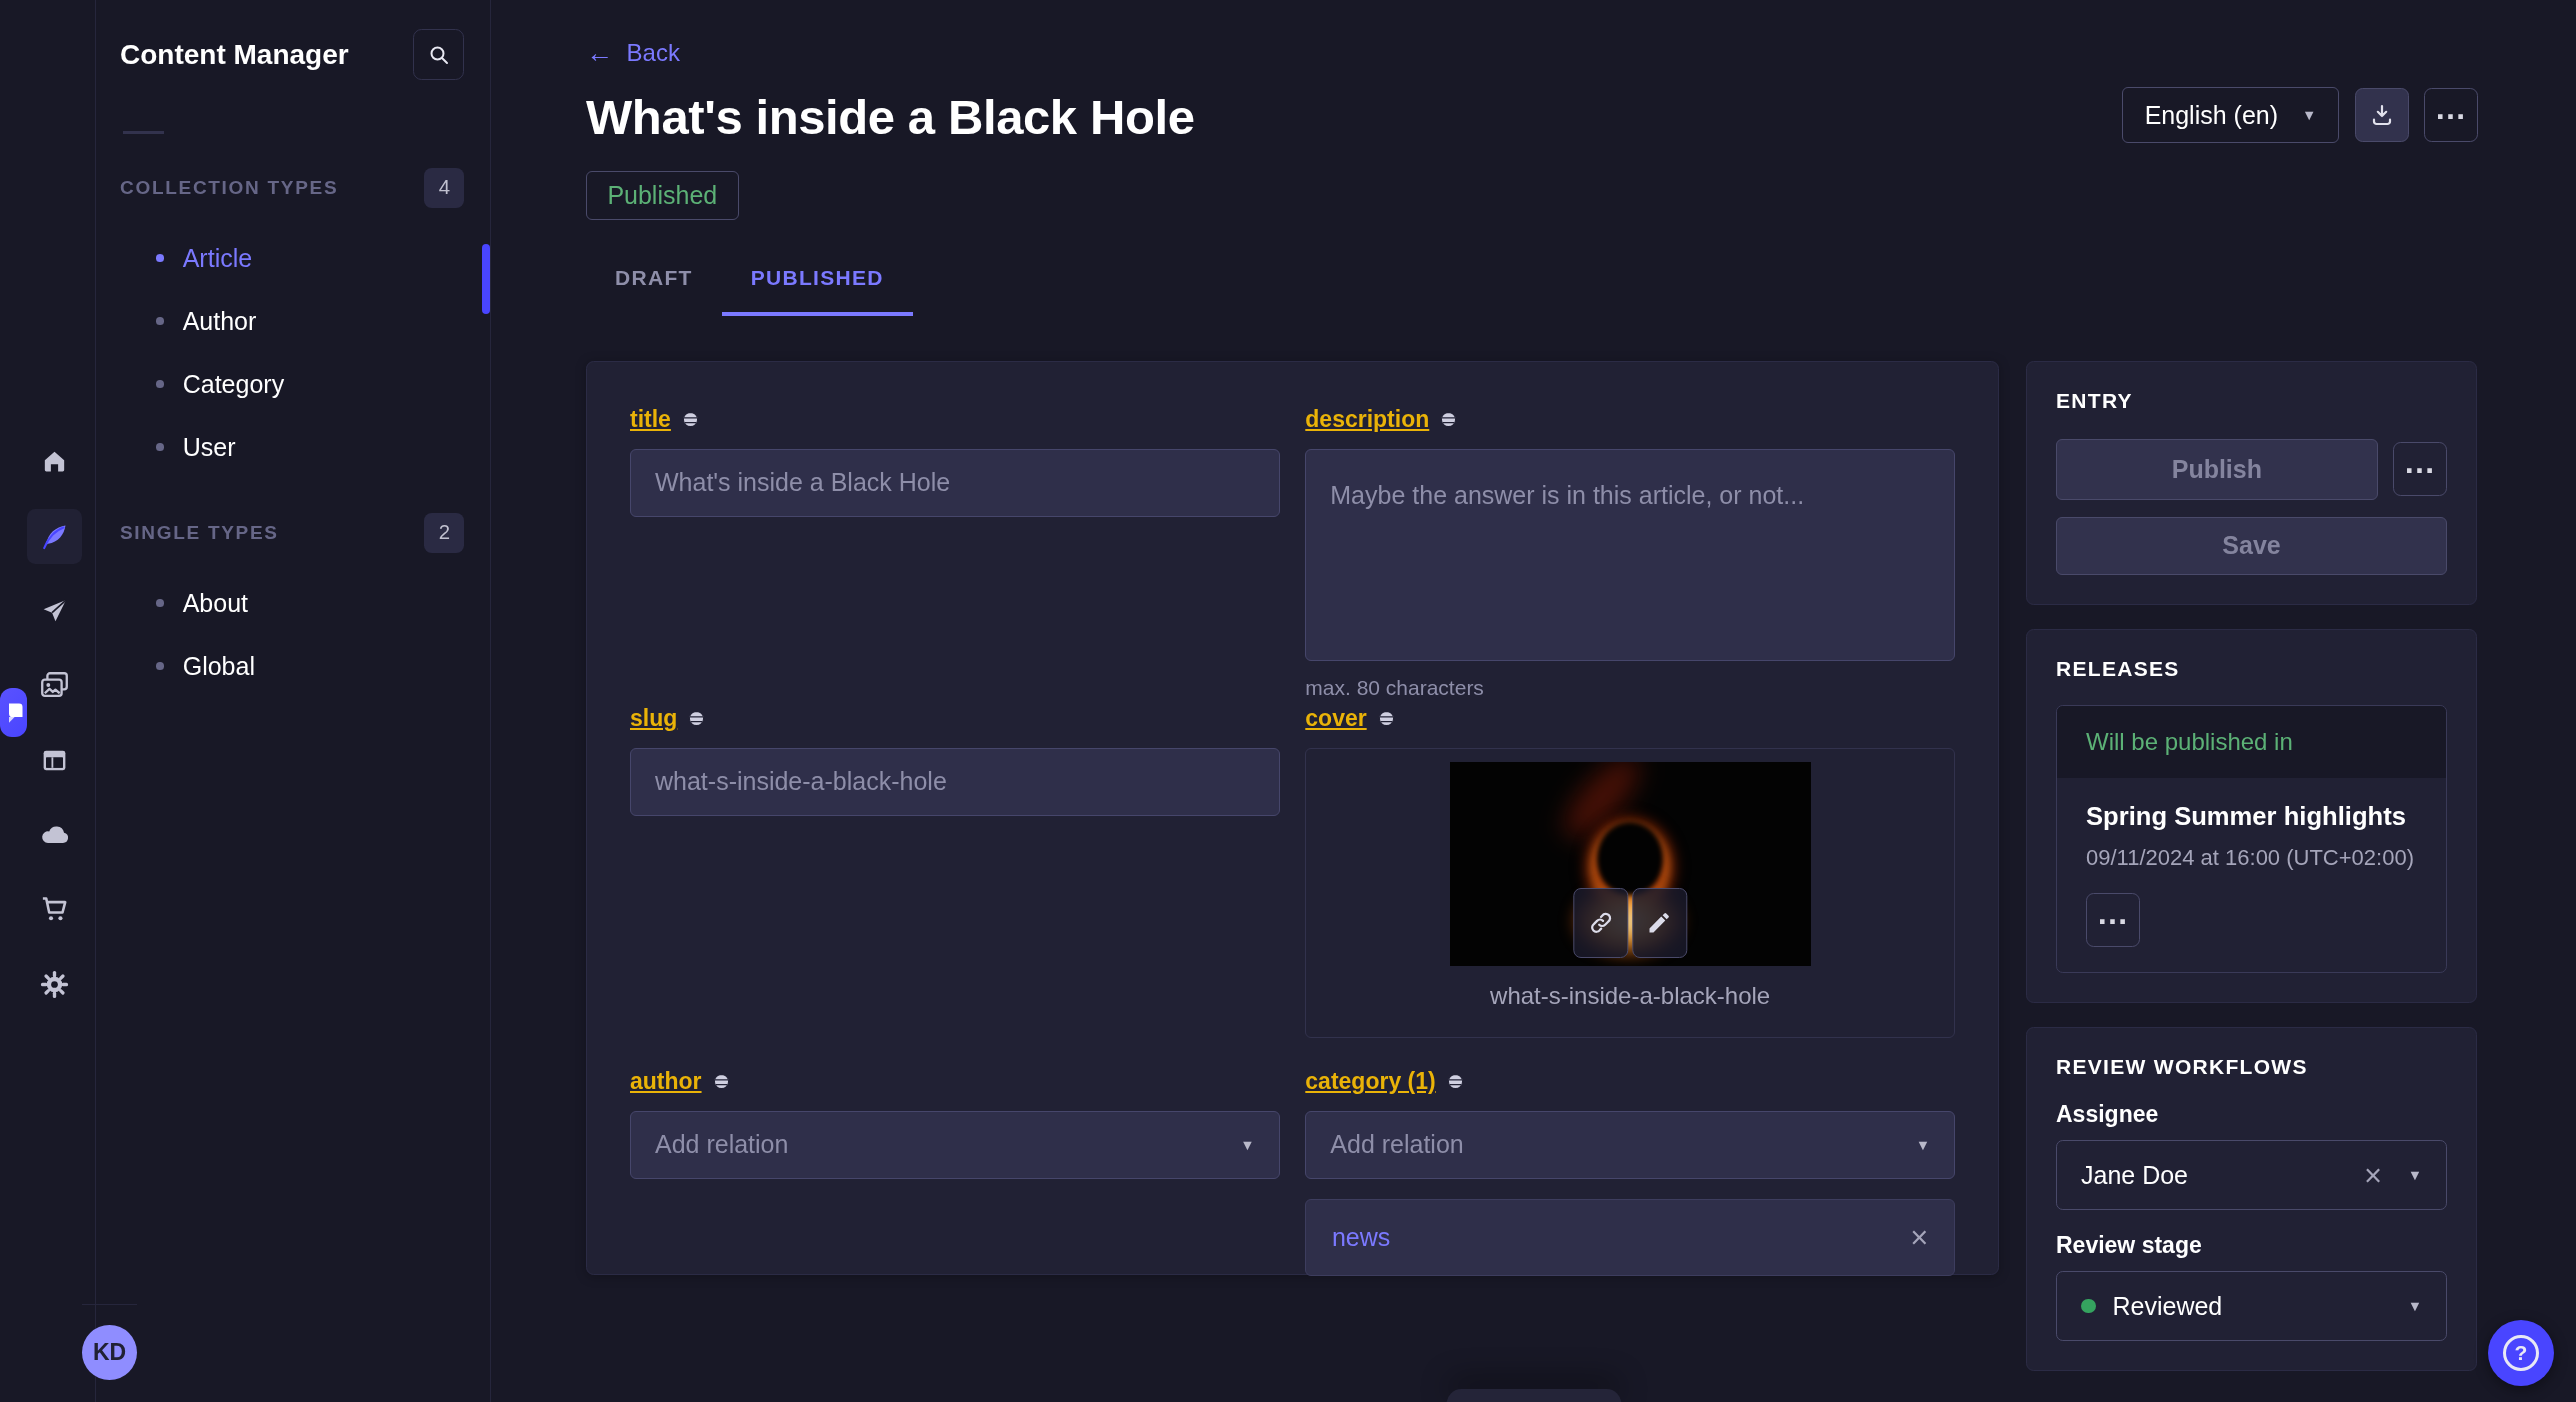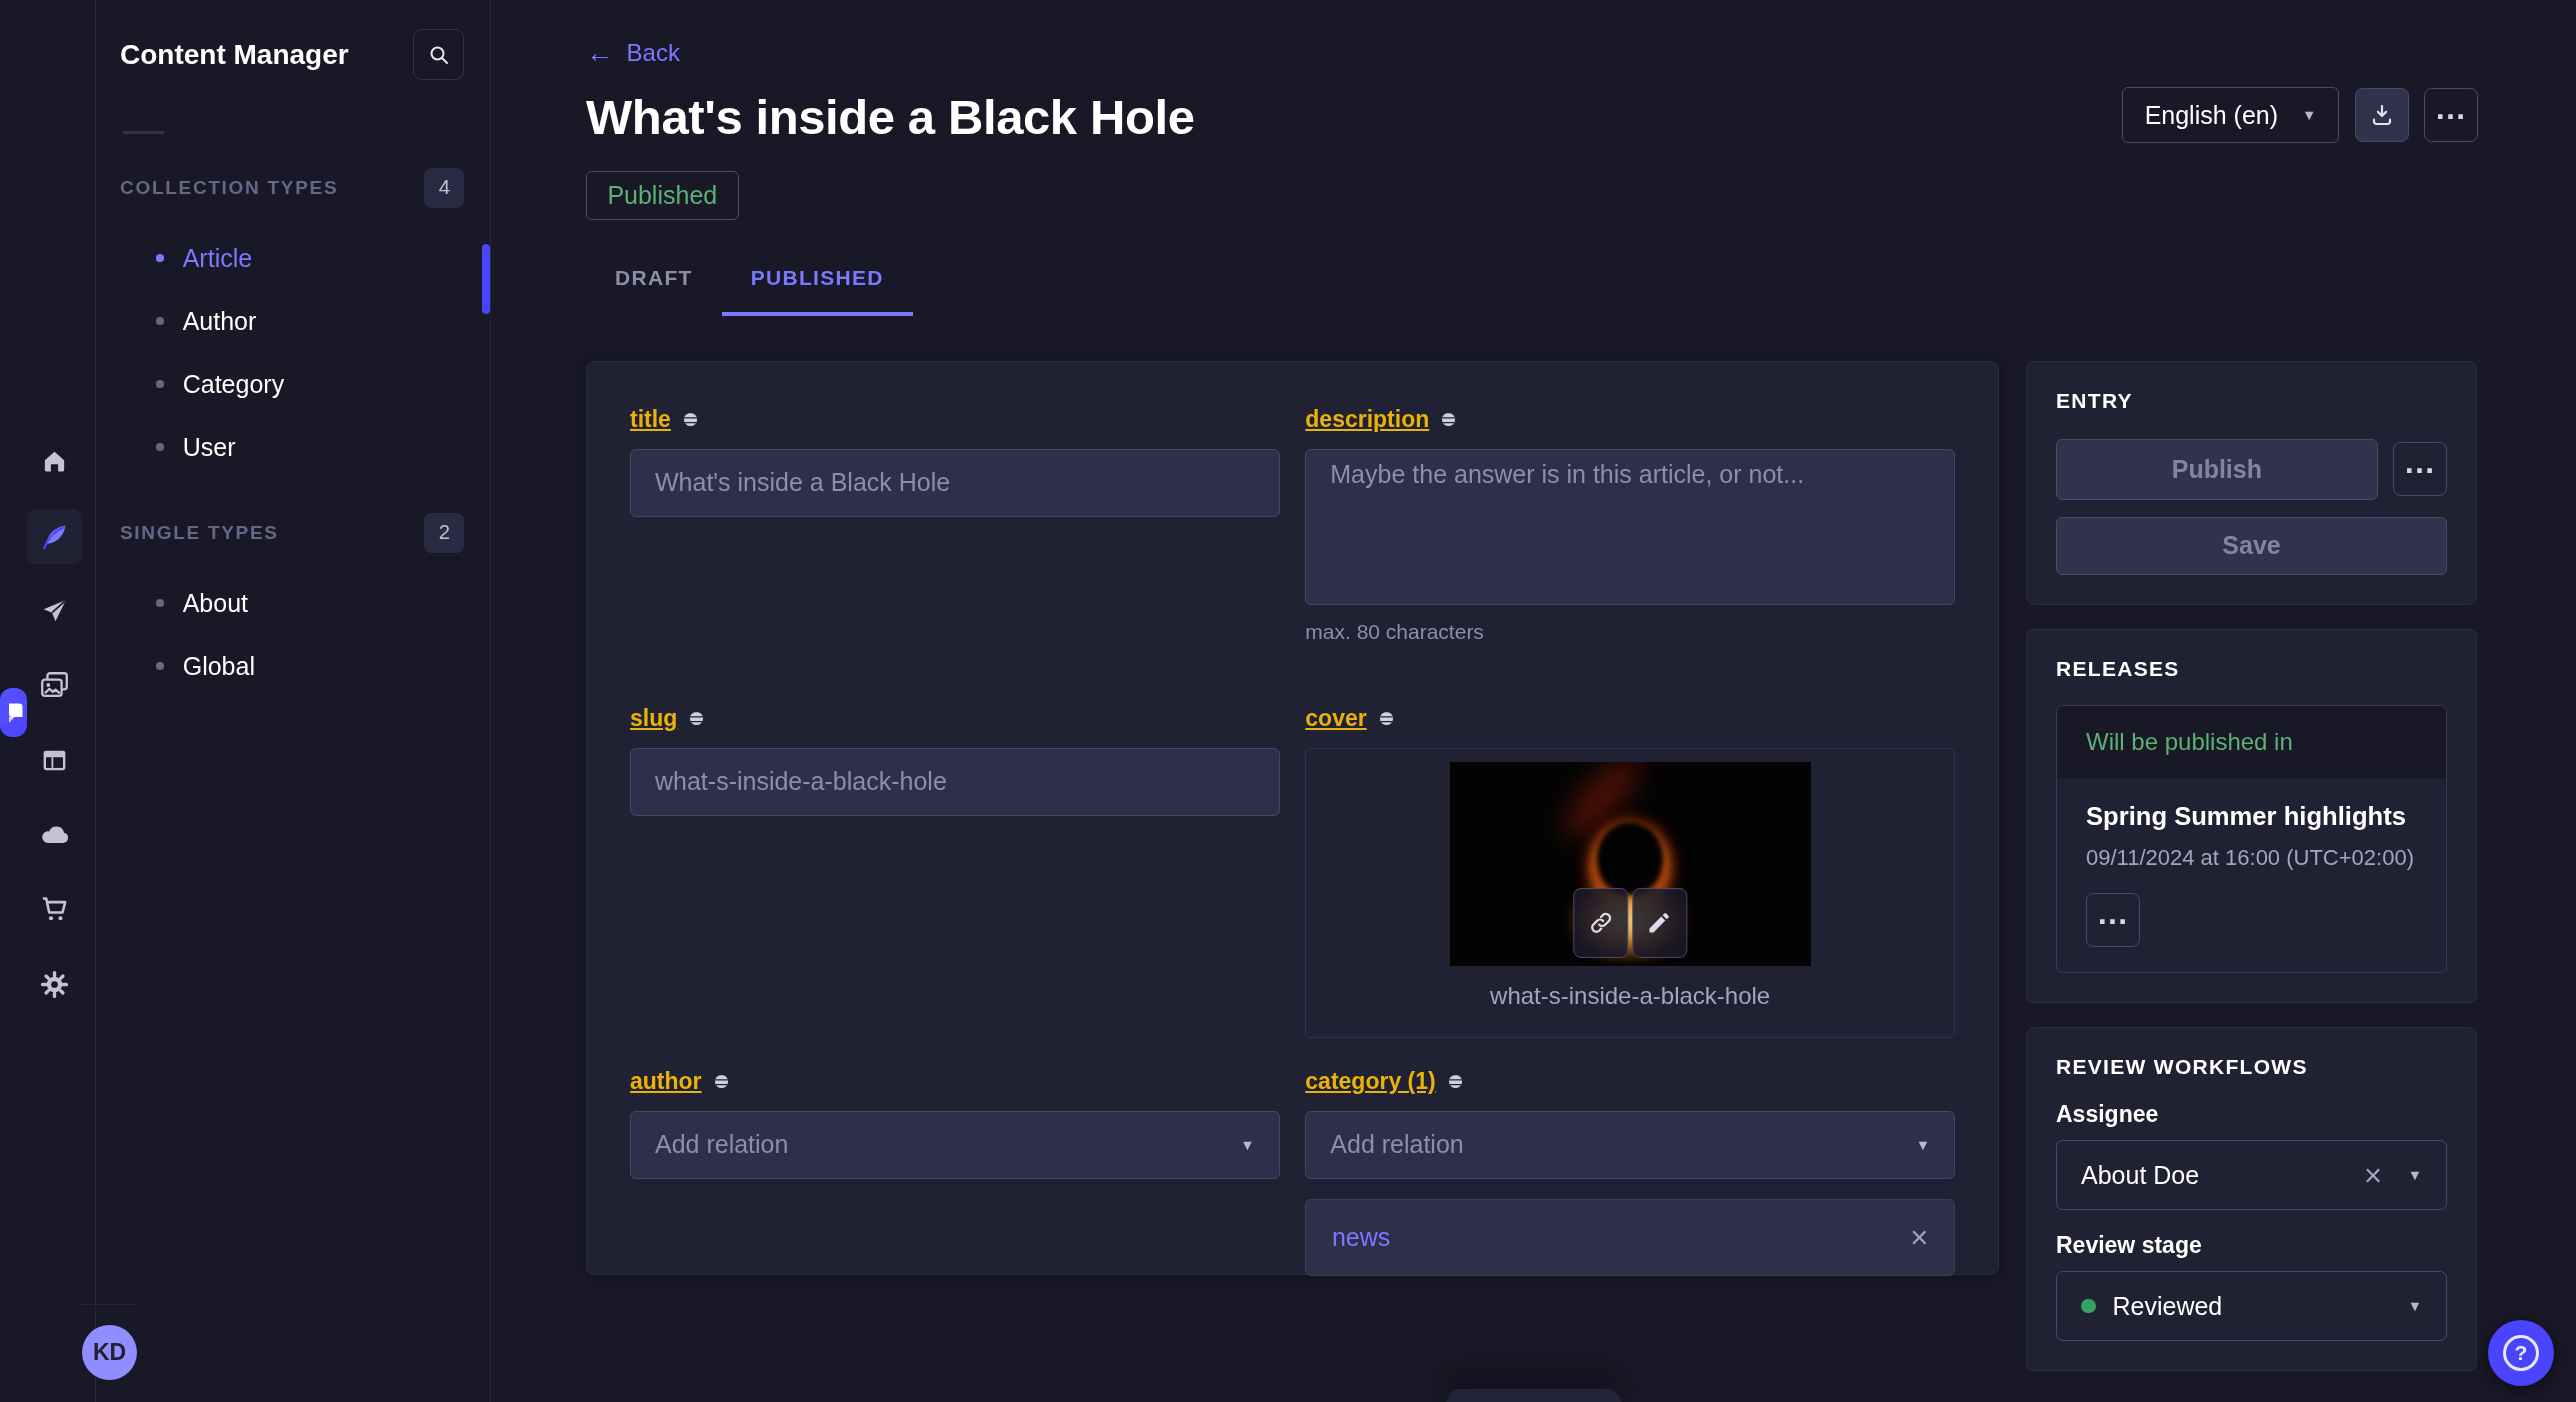--- a/index.html
+++ b/index.html
@@ -143,21 +143,21 @@
   }
   .tinput {
     width:100%; height:68px;
     background:#2f2f4a; border:1.7px solid #46466b; border-radius:6px;
     color:#8e8ea9; font-size:25px; padding:0 24px;
     font-family:inherit; outline:none;
     display:flex; align-items:center;
   }
   input.tinput { display:block; line-height:65px; }
   .textarea {
-    height:156px; align-items:flex-start; padding-top:8px;
+    height:212px; align-items:flex-start; padding-top:29px;
     line-height:1.3; display:block;
   }
   .helper { margin-top:15.3px; font-size:21px; color:#8e8ea9; }
 
   .cover-box {
     height:290px; border:1.7px solid #32324d; border-radius:6px;
     display:flex; flex-direction:column; align-items:center;
     padding-top:13.6px;
   }
   .bh-img { width:361px; height:204px; background:#030303; position:relative; overflow:hidden; flex-shrink:0; }
@@ -575,21 +575,21 @@
               <span class="dots-glyph">…</span>
             </div>
           </div>
         </div>
       </section>
 
       <section class="panel">
         <div class="panel-heading">REVIEW WORKFLOWS</div>
         <div class="mini-label">Assignee</div>
         <div class="combo">
-          <span>About Doe</span>
+          <span>Jane Doe</span>
           <span class="combo-right">
             <span class="x-glyph">×</span>
             <span class="caret">▼</span>
           </span>
         </div>
         <div class="mini-label">Review stage</div>
         <div class="combo">
           <span class="combo-left">
             <span class="stage-dot"></span>
             <span>Reviewed</span>

